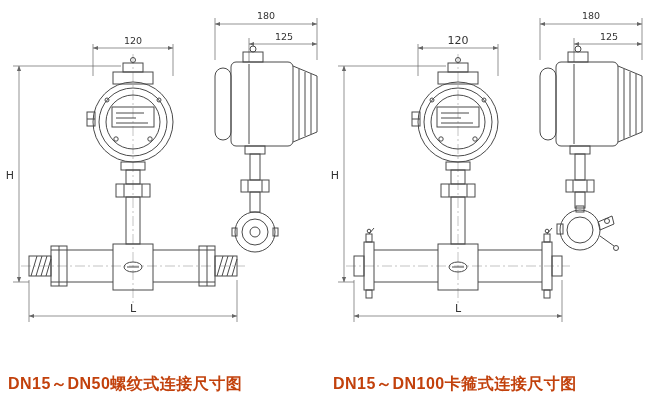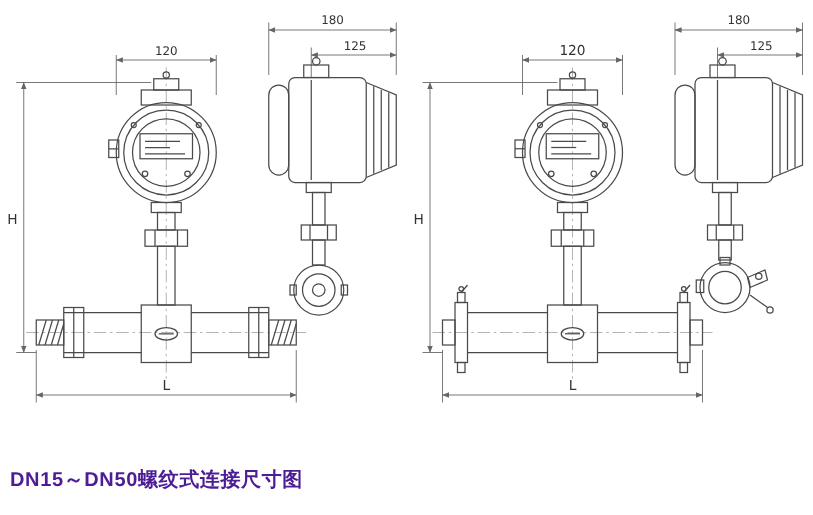--- a/index.html
+++ b/index.html
@@ -2,21 +2,21 @@
 <html><head>
 <meta charset="utf-8">
 <style>
   html,body{margin:0;padding:0;background:#ffffff;}
   #page{width:650px;height:412px;background:#ffffff;overflow:hidden;
         font-family:"Liberation Sans","DejaVu Sans",sans-serif;position:relative;}
   .figwrap{position:absolute;top:0;width:325px;height:412px;}
   #fig-left{left:0;}
   #fig-right{left:325px;}
   .drawing{display:block;margin:4px auto 0 auto;}
-  .caption{font-size:16px;font-weight:600;color:#4c1d95;letter-spacing:0.5px;
+  .caption{font-size:16px;font-weight:600;color:#c2410c;letter-spacing:0.5px;
            padding-left:8px;margin-top:2px;white-space:nowrap;}
   svg{stroke-linecap:butt;}
   .obj{stroke:#4a4a4a;stroke-width:1;fill:none;}
   .dim{stroke:#666666;stroke-width:0.7;fill:none;}
   .cl{stroke:#9a9a9a;stroke-width:0.6;fill:none;stroke-dasharray:10 3 2 3;}
   .dimtext{font-family:"DejaVu Sans",sans-serif;font-size:9.5px;fill:#333;}
   .dimtextbig{font-family:"DejaVu Sans",sans-serif;font-size:11px;fill:#333;}
 </style>
 </head>
 <body>
@@ -293,15 +293,16 @@
           <circle class="obj" cx="252" cy="226" r="13"></circle>
           <rect class="obj" x="248" y="202" width="8" height="6"></rect>
           <polygon class="obj" points="270,218 284,212 286,220 272,226"></polygon>
           <circle class="obj" cx="279" cy="217" r="2.5"></circle>
           <line class="obj" x1="272" y1="232" x2="286" y2="242"></line>
           <circle class="obj" cx="288" cy="244" r="2.5"></circle>
           <rect class="obj" x="229" y="220" width="6" height="10"></rect>
         </g>
       </g>
     </svg>
+    <div class="caption">DN15～DN100卡箍式连接尺寸图</div>
   </div>
 
 </div>
 
 </body></html>

